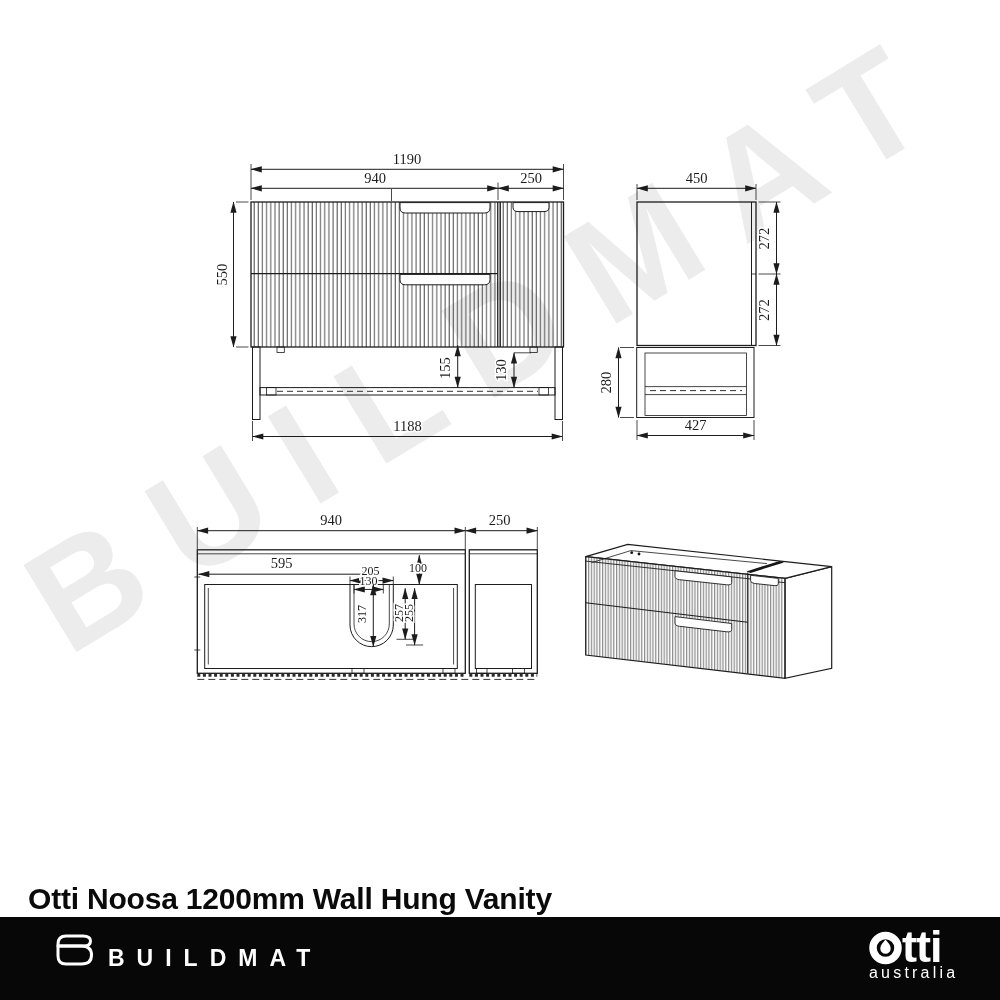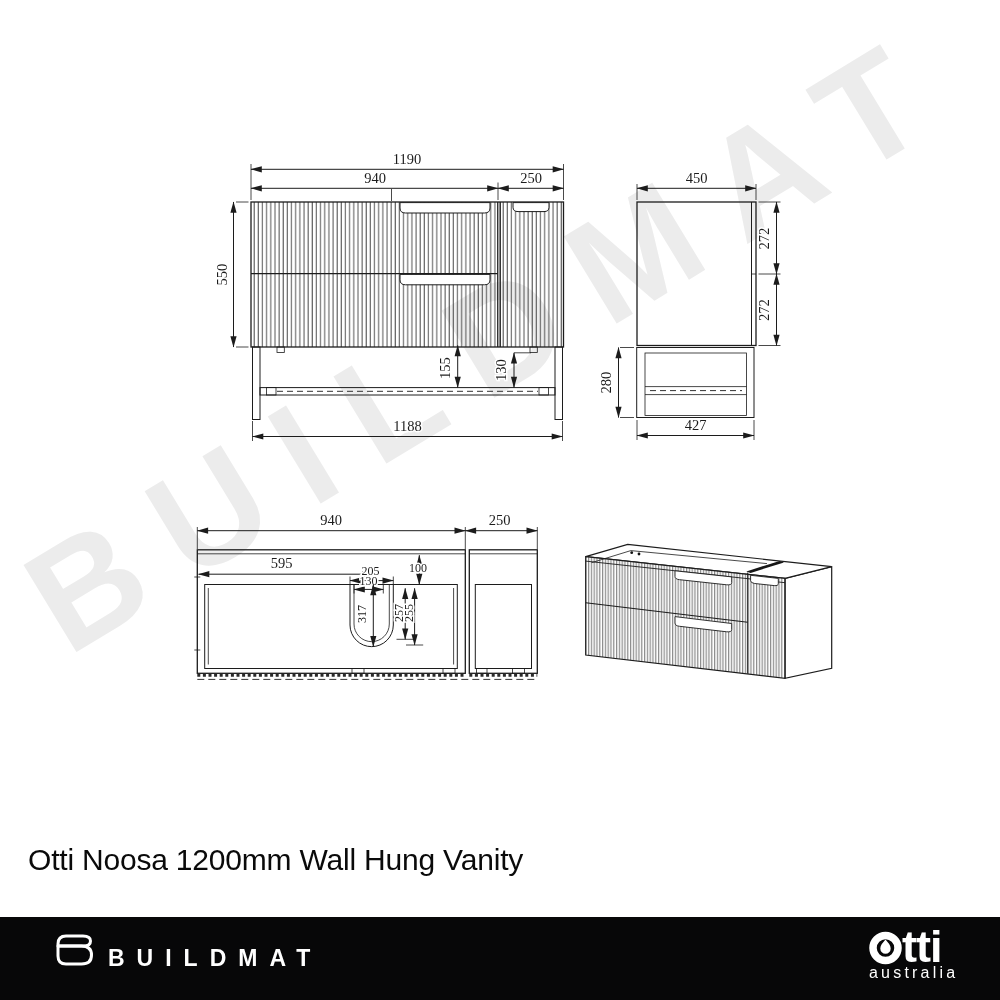--- a/index.html
+++ b/index.html
@@ -16,22 +16,22 @@
   svg.drawing{position:absolute;left:0;top:0;z-index:1;}
   .ln{stroke:#1c1c1c;stroke-width:1;fill:none;}
   .ln2{stroke:#1c1c1c;stroke-width:1.3;fill:none;}
   .thin{stroke:#1c1c1c;stroke-width:0.8;fill:none;}
   .dt{
     font-family:"Liberation Serif", serif;font-size:14.5px;fill:#1c1c1c;
     text-anchor:middle;paint-order:stroke fill;stroke:#ffffff;stroke-width:3px;
   }
   .dts{font-size:12px;}
   .page-title{
-    position:absolute;left:28px;top:843px;z-index:2;
-    font-size:30px;font-weight:400;color:#0a0a0a;letter-spacing:-0.2px;
+    position:absolute;left:28px;top:882px;z-index:2;
+    font-size:30px;font-weight:700;color:#0a0a0a;letter-spacing:-0.2px;
   }
   .footer{
     position:absolute;left:0;top:917px;width:1000px;height:83px;
     background:#070708;z-index:3;
   }
   .bm-logo{position:absolute;left:54px;top:15px;}
   .bm-word{
     position:absolute;left:108px;top:28px;color:#ffffff;
     font-size:23px;font-weight:700;letter-spacing:12px;white-space:nowrap;
   }

